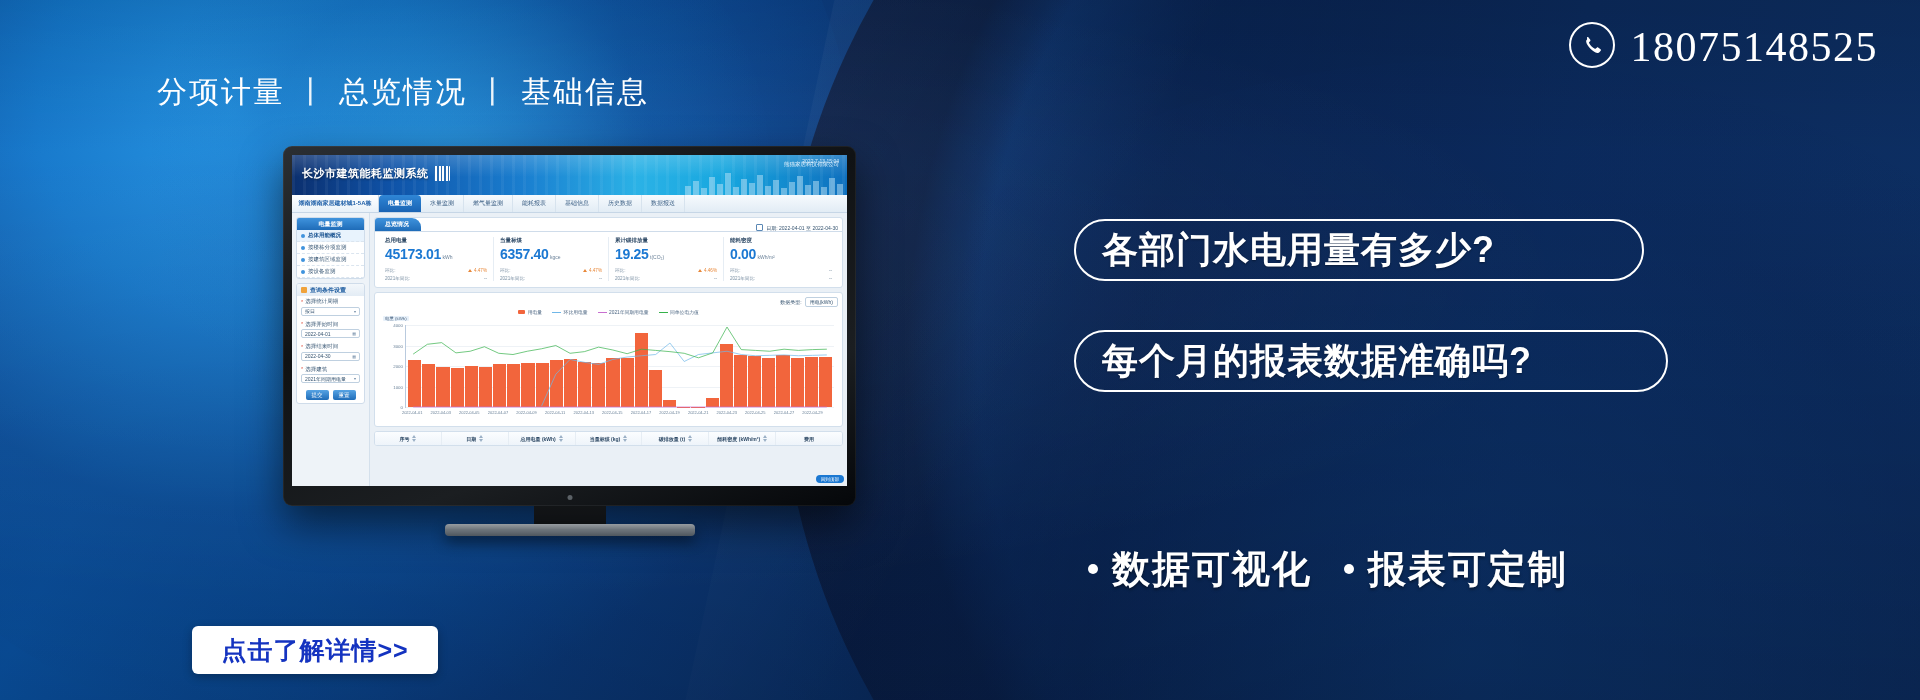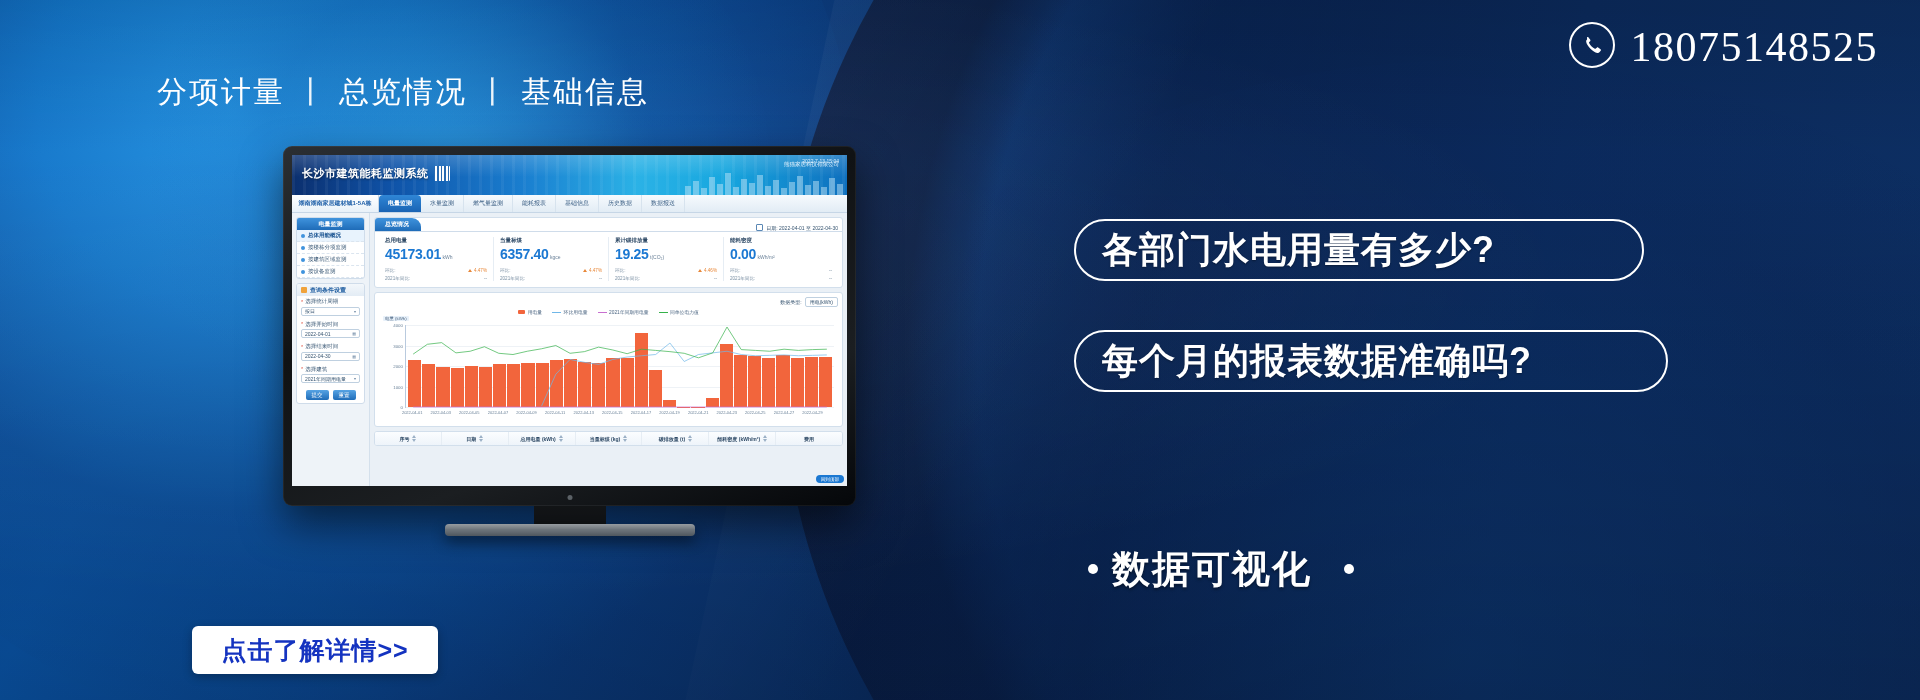--- a/index.html
+++ b/index.html
@@ -309,20 +309,21 @@
     <span>基础信息</span>
   </div>
 
   <div class="pill pill2">每个月的报表数据准确吗?</div>
   <div class="pill pill1">各部门水电用量有多少?</div>
   <div class="bullets">
     <span class="bdot"></span>
     <span>数据可视化</span>
     <span class="gap"></span>
     <span class="bdot"></span>
+    <span>报表可定制</span>
   </div>
 
   <div class="cta">点击了解详情&gt;&gt;</div>
 
   <div class="monitor">
     <div class="mon-neck"></div>
     <div class="mon-base"></div>
     <div class="mon-bezel">
       <div class="mon-dot"></div>
     </div>

